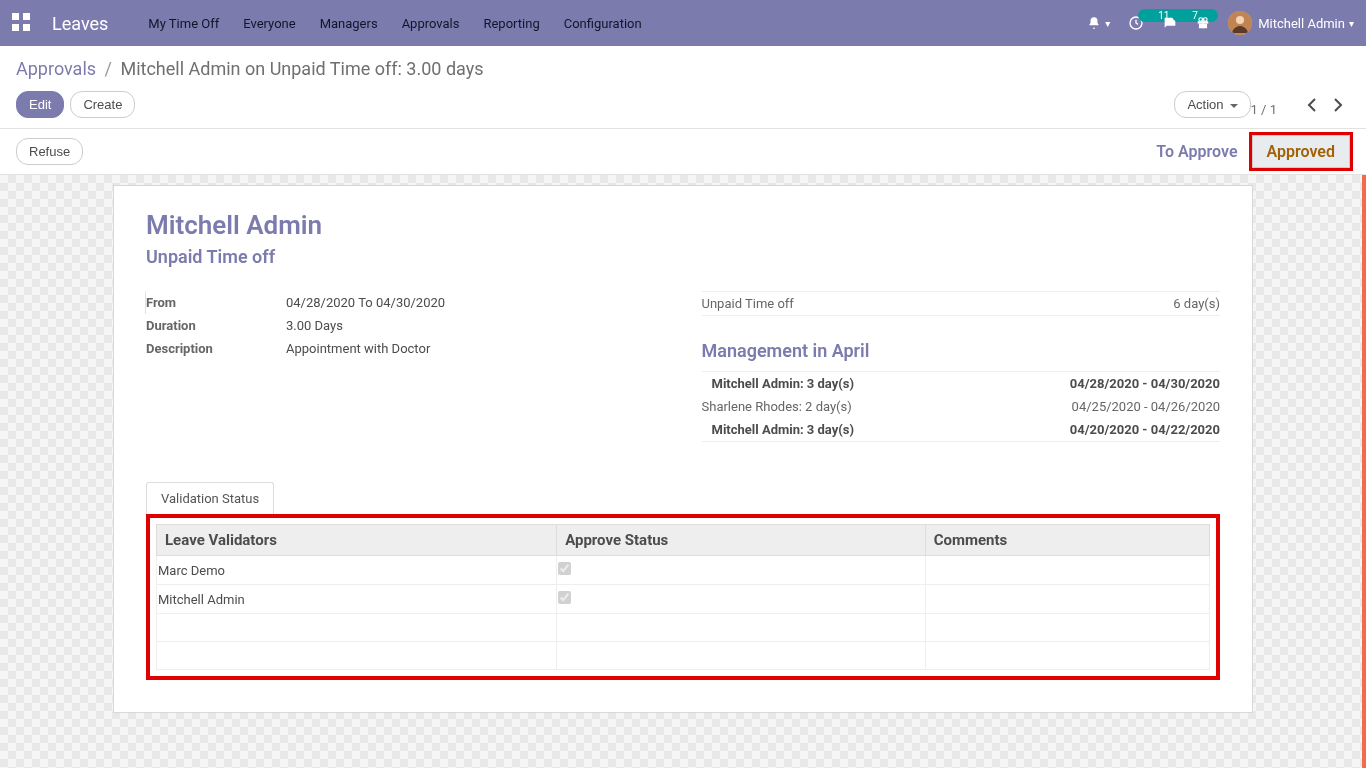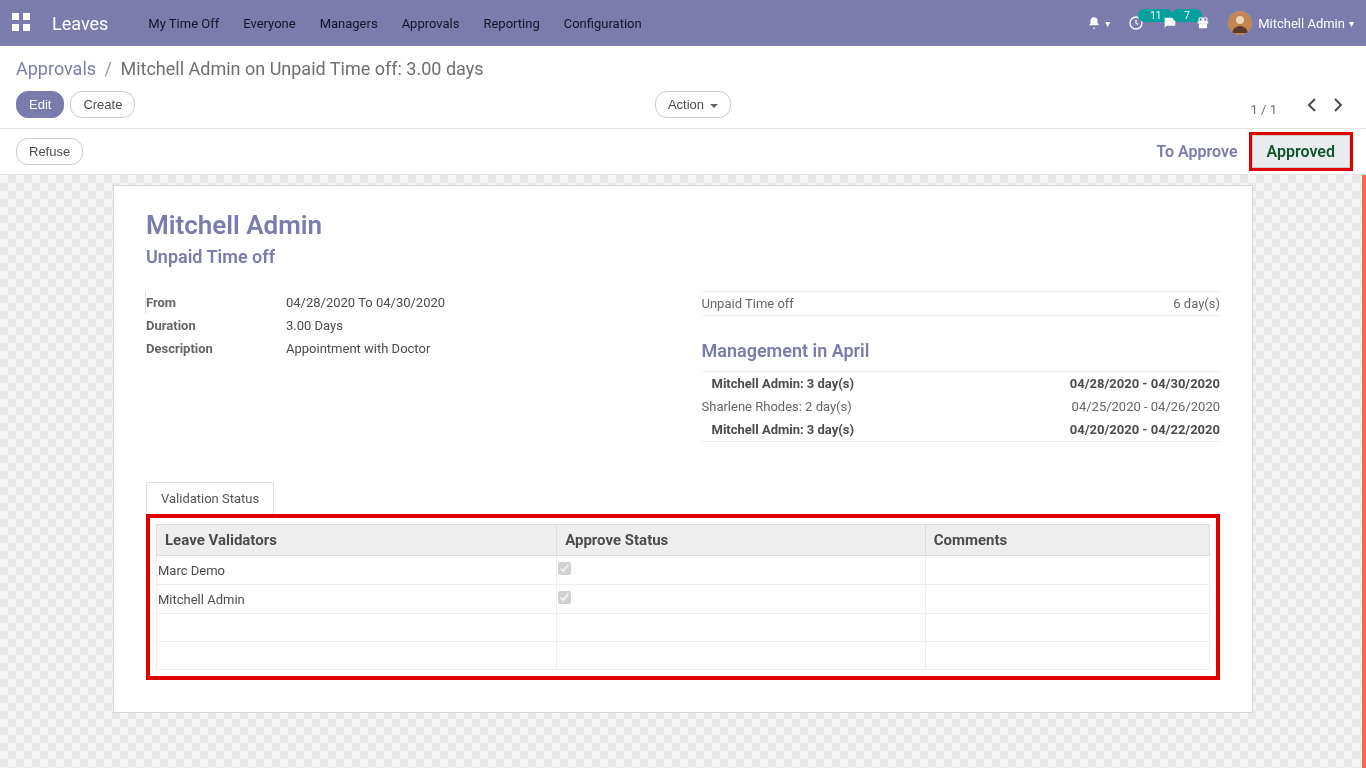--- a/index.html
+++ b/index.html
@@ -7,50 +7,50 @@
 
 
 .navbar { background: #7c7bad; height: 46px; display: flex; align-items: center; color: #fff; padding: 0 12px; }
 .navbar .apps-icon { width: 20px; height: 20px; margin-right: 20px; cursor: pointer; }
 .navbar .apps-icon svg { display: block; }
 .navbar .brand { font-size: 18px; font-weight: 400; margin-right: 40px; color: #fff; }
 .navbar .menu { display: flex; gap: 24px; flex: 1; }
 .navbar .menu-item { color: #0f172a; cursor: pointer; font-size: 13px; }
 .navbar .systray { display: flex; align-items: center; gap: 18px; }
 .systray-item { position: relative; cursor: pointer; display: flex; align-items: center; }
-.badge { position: absolute; top: -6px; left: 10px; background: #00a09d; color: #fff; border-radius: 8px; font-size: 10px; padding: 0 12px; line-height: 13px; min-width: 13px; text-align: center; }
+.badge { position: absolute; top: -6px; left: 10px; background: #00a09d; color: #fff; border-radius: 8px; font-size: 10px; padding: 0 20px; line-height: 13px; min-width: 13px; text-align: center; }
 .avatar { width: 24px; height: 24px; border-radius: 50%; background: #d4a373; display: inline-block; margin-right: 6px; overflow: hidden; }
 .avatar svg { width: 100%; height: 100%; }
 .user-menu { display: flex; align-items: center; color: #fff; font-size: 13px; }
 .caret { margin-left: 4px; font-size: 10px; }
 
 
 .control-panel { background: #fff; border-bottom: 1px solid #e2e2e0; }
 .cp-top { display: flex; align-items: center; padding: 12px 16px 6px; }
 .breadcrumbs { font-size: 18px; color: #6f6f6f; }
 .breadcrumbs .link { color: #7c7bad; cursor: pointer; }
 .breadcrumbs .sep { color: #999; margin: 0 4px; }
 .cp-bottom { display: flex; align-items: center; padding: 6px 16px 10px; }
 .cp-left { display: flex; gap: 6px; flex: 0 0 auto; }
-.cp-center { flex: 1; display: flex; justify-content: center; }
+.cp-center { flex: 1; display: flex; justify-content: flex-end; }
 .cp-right { display: flex; align-items: flex-end; gap: 23px; }
 .btn { border: 1px solid #ccc; background: #fff; padding: 5px 12px; border-radius: 12px; cursor: pointer; font-size: 13px; color: #4c4c4c; }
 .btn-primary { background: #7c7bad; color: #fff; border-color: #7c7bad; }
 .btn-dropdown::after { content: ""; display: inline-block; margin-left: 6px; vertical-align: middle; border-top: 4px solid #666; border-left: 4px solid transparent; border-right: 4px solid transparent; }
 .pager { color: #6f6f6f; font-size: 13px; }
 .pager-nav { display: flex; gap: 2px; }
 .pager-btn { width: 24px; height: 24px; display: flex; align-items: center; justify-content: center; cursor: pointer; color: #4c4c4c; }
 
 
 .statusbar { background: #fff; border-bottom: 1px solid #e2e2e0; display: flex; align-items: center; padding: 6px 16px; }
 .statusbar-left { flex: 1; }
 .statusbar-right { display: flex; align-items: center; }
 .status-step { padding: 6px 14px; border: 1px solid #ccc; background: #fff; color: #7c7bad; font-weight: 600; font-size: 16px; position: relative; }
 .status-step.inactive { color: #7c7bad; border: none; background: transparent; font-weight: 600; }
-.status-step.active { background: #e9ecef; color: #14532d; }
+.status-step.active { background: #e9ecef; color: #a16207; }
 .status-step.highlighted { outline: 3px solid #e10000; outline-offset: 0; }
 
 
 .view-bg { background-image: repeating-conic-gradient(#e8e8e8 0% 25%, #f5f5f5 0% 50%); background-size: 16px 16px; padding: 10px 0 40px; min-height: 700px; position: relative; }
 .view-bg::before { content:""; position:absolute; top:0; bottom:0; right:0; width:4px; background:#f46a4e; }
 .form-sheet { background: #fff; width: 1140px; margin: 0 auto; border: 1px solid #d8d8d8; padding: 24px 32px 32px; }
 
 .form-title { font-size: 26px; font-weight: 600; color: #7c7bad; margin-bottom: 6px; }
 .form-subtitle { font-size: 18px; font-weight: 600; color: #7c7bad; margin-bottom: 24px; }
 

